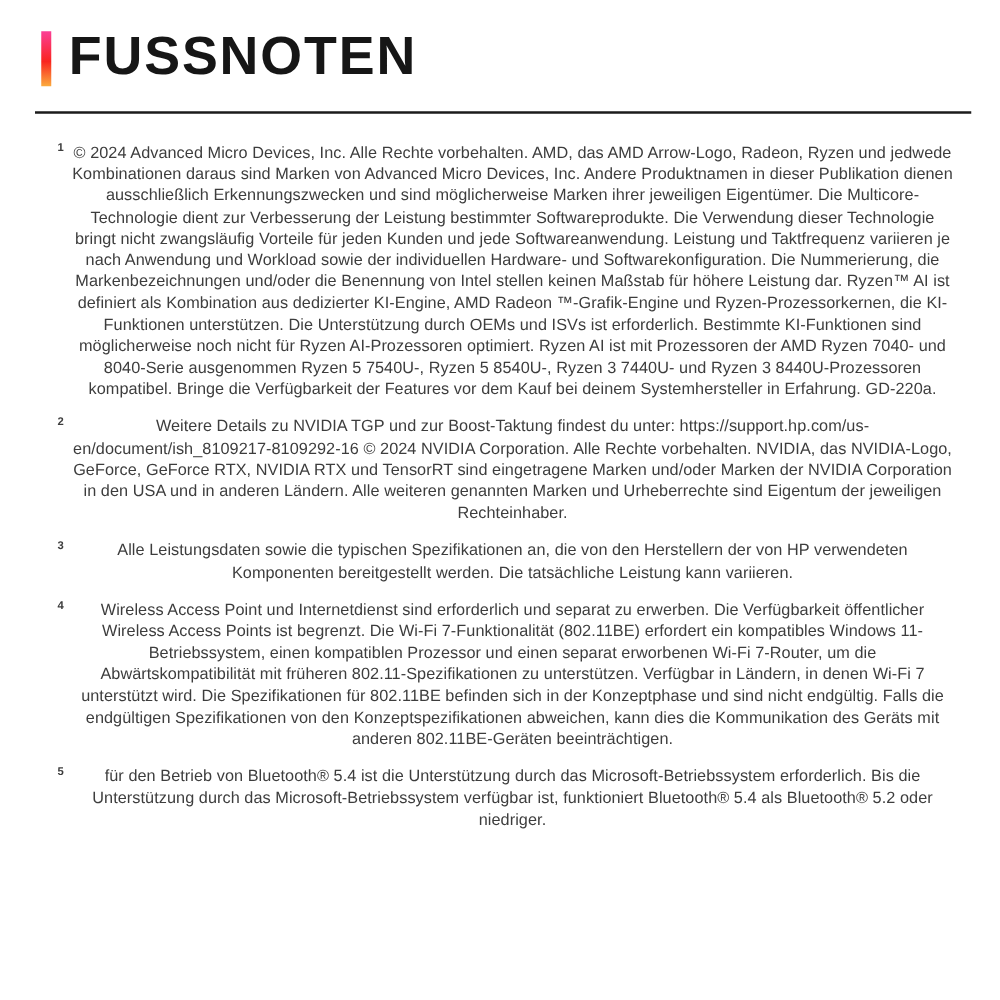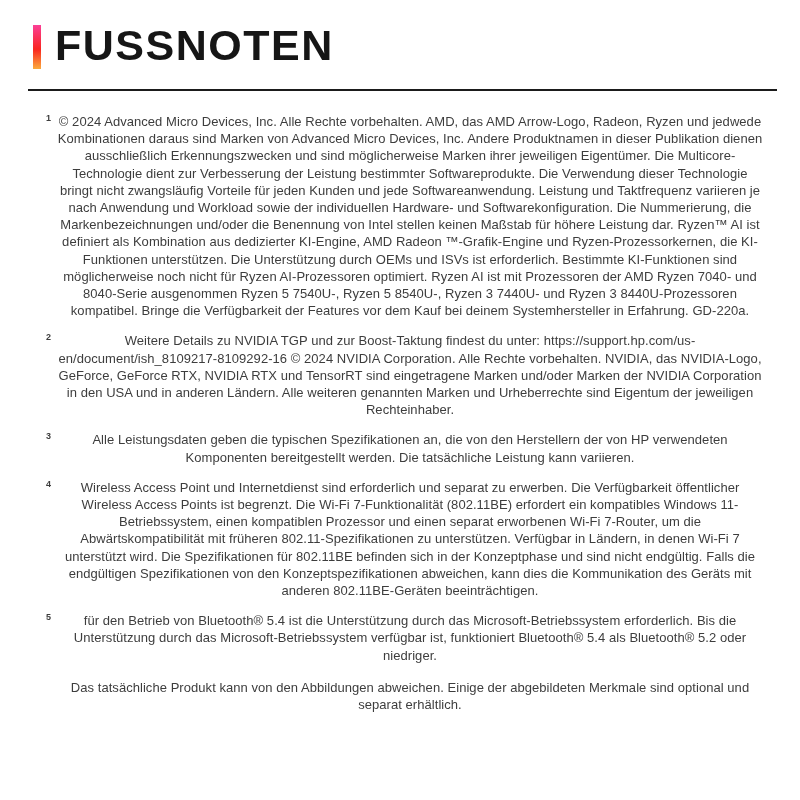--- a/index.html
+++ b/index.html
@@ -100,32 +100,29 @@
       <p class="footnote-text">© 2024 Advanced Micro Devices, Inc. Alle Rechte vorbehalten. AMD, das AMD Arrow-Logo, Radeon, Ryzen und jedwede Kombinationen daraus sind Marken von Advanced Micro Devices, Inc. Andere Produktnamen in dieser Publikation dienen ausschließlich Erkennungszwecken und sind möglicherweise Marken ihrer jeweiligen Eigentümer. Die Multicore-Technologie dient zur Verbesserung der Leistung bestimmter Softwareprodukte. Die Verwendung dieser Technologie bringt nicht zwangsläufig Vorteile für jeden Kunden und jede Softwareanwendung. Leistung und Taktfrequenz variieren je nach Anwendung und Workload sowie der individuellen Hardware- und Softwarekonfiguration. Die Nummerierung, die Markenbezeichnungen und/oder die Benennung von Intel stellen keinen Maßstab für höhere Leistung dar. Ryzen™ AI ist definiert als Kombination aus dedizierter KI-Engine, AMD Radeon ™-Grafik-Engine und Ryzen-Prozessorkernen, die KI-Funktionen unterstützen. Die Unterstützung durch OEMs und ISVs ist erforderlich. Bestimmte KI-Funktionen sind möglicherweise noch nicht für Ryzen AI-Prozessoren optimiert. Ryzen AI ist mit Prozessoren der AMD Ryzen 7040- und 8040-Serie ausgenommen Ryzen 5 7540U-, Ryzen 5 8540U-, Ryzen 3 7440U- und Ryzen 3 8440U-Prozessoren kompatibel. Bringe die Verfügbarkeit der Features vor dem Kauf bei deinem Systemhersteller in Erfahrung. GD-220a.</p>
     </div>
 
     <div class="footnote">
       <span class="footnote-marker">2</span>
       <p class="footnote-text">Weitere Details zu NVIDIA TGP und zur Boost-Taktung findest du unter: https://support.hp.com/us-en/document/ish_8109217-8109292-16 © 2024 NVIDIA Corporation. Alle Rechte vorbehalten. NVIDIA, das NVIDIA-Logo, GeForce, GeForce RTX, NVIDIA RTX und TensorRT sind eingetragene Marken und/oder Marken der NVIDIA Corporation in den USA und in anderen Ländern. Alle weiteren genannten Marken und Urheberrechte sind Eigentum der jeweiligen Rechteinhaber.</p>
     </div>
 
     <div class="footnote">
       <span class="footnote-marker">3</span>
-      <p class="footnote-text">Alle Leistungsdaten geben die typischen Spezifikationen an, die von den Herstellern der von HP verwendeten Komponenten bereitgestellt werden. Die tatsächliche Leistung kann variieren.</p>
+      <p class="footnote-text">Alle Leistungsdaten sowie die typischen Spezifikationen an, die von den Herstellern der von HP verwendeten Komponenten bereitgestellt werden. Die tatsächliche Leistung kann variieren.</p>
     </div>
 
     <div class="footnote">
       <span class="footnote-marker">4</span>
       <p class="footnote-text">Wireless Access Point und Internetdienst sind erforderlich und separat zu erwerben. Die Verfügbarkeit öffentlicher Wireless Access Points ist begrenzt. Die Wi-Fi 7-Funktionalität (802.11BE) erfordert ein kompatibles Windows 11-Betriebssystem, einen kompatiblen Prozessor und einen separat erworbenen Wi-Fi 7-Router, um die Abwärtskompatibilität mit früheren 802.11-Spezifikationen zu unterstützen. Verfügbar in Ländern, in denen Wi-Fi 7 unterstützt wird. Die Spezifikationen für 802.11BE befinden sich in der Konzeptphase und sind nicht endgültig. Falls die endgültigen Spezifikationen von den Konzeptspezifikationen abweichen, kann dies die Kommunikation des Geräts mit anderen 802.11BE-Geräten beeinträchtigen.</p>
     </div>
 
     <div class="footnote">
       <span class="footnote-marker">5</span>
       <p class="footnote-text">für den Betrieb von Bluetooth® 5.4 ist die Unterstützung durch das Microsoft-Betriebssystem erforderlich. Bis die Unterstützung durch das Microsoft-Betriebssystem verfügbar ist, funktioniert Bluetooth® 5.4 als Bluetooth® 5.2 oder niedriger.</p>
     </div>
 
-    <div class="footnote closing-note">
-      <p class="footnote-text">Das tatsächliche Produkt kann von den Abbildungen abweichen. Einige der abgebildeten Merkmale sind optional und separat erhältlich.</p>
-    </div>
 
   </div>
 
 </div>
 
 </body></html>

